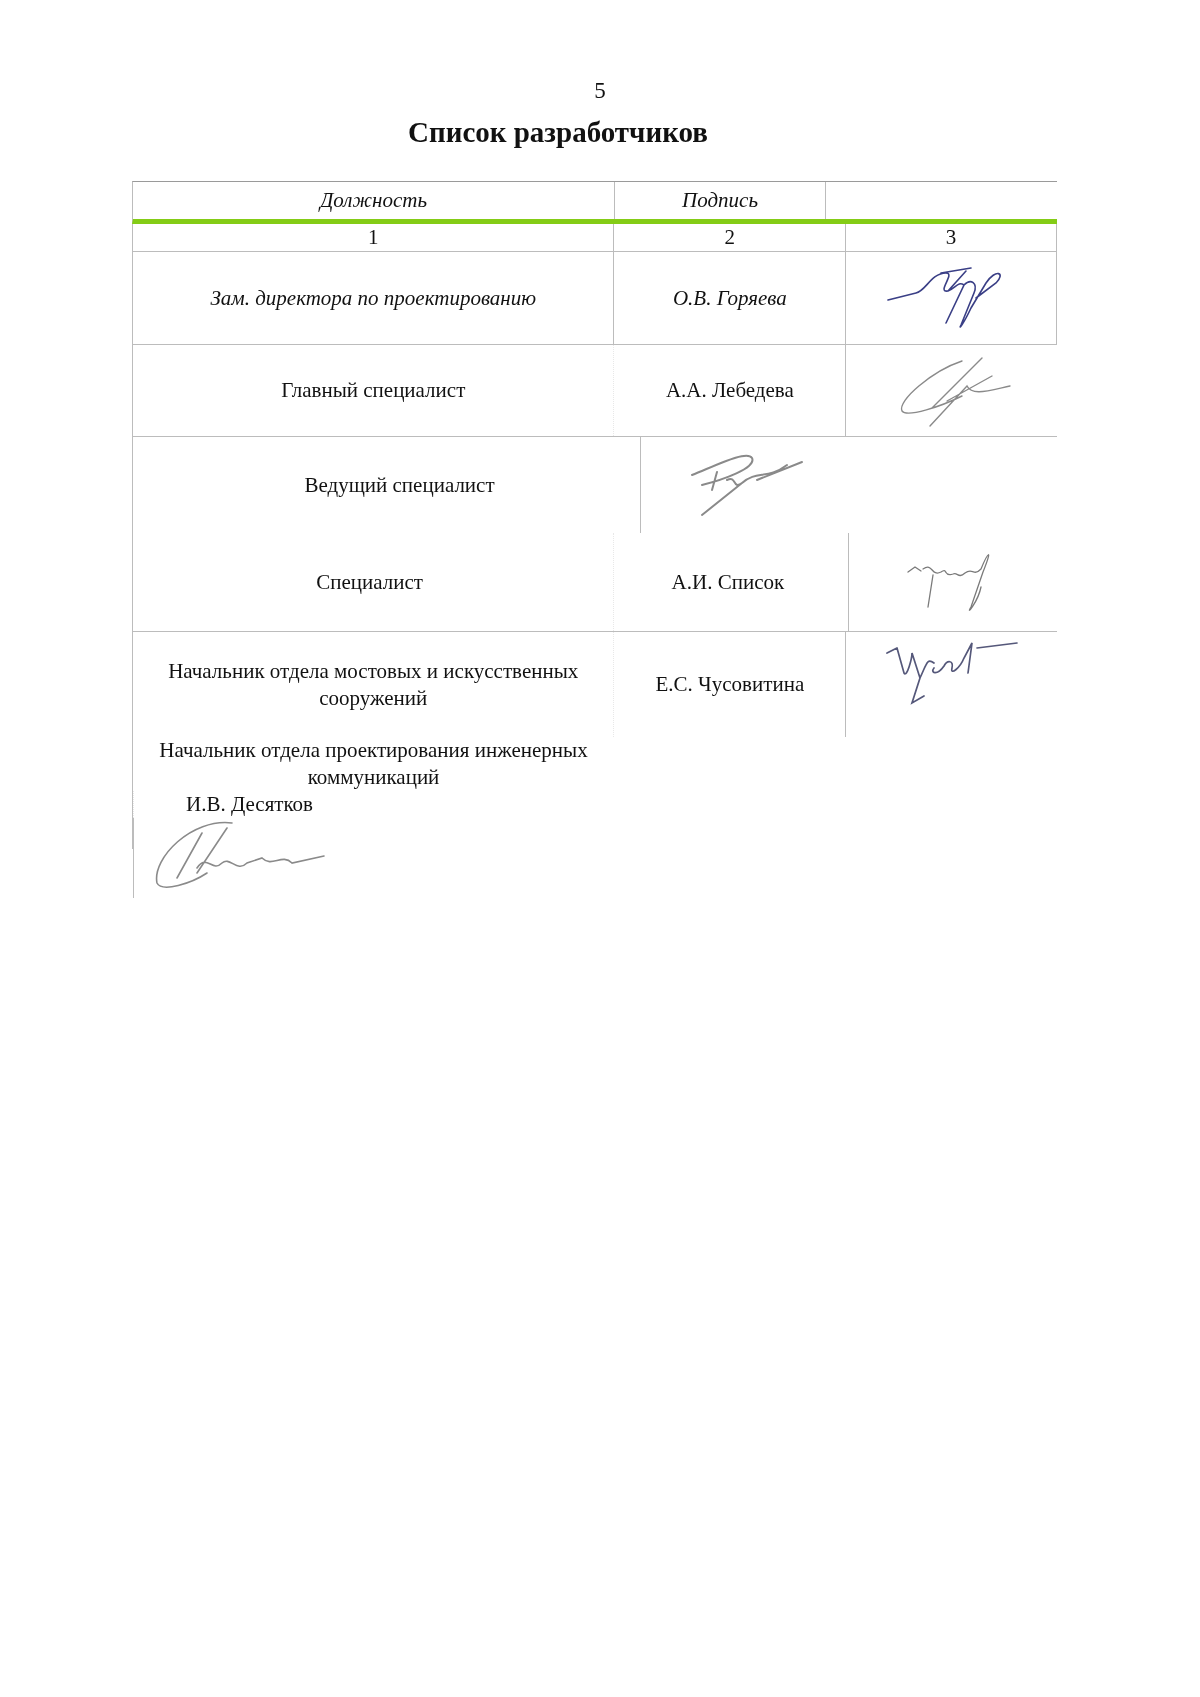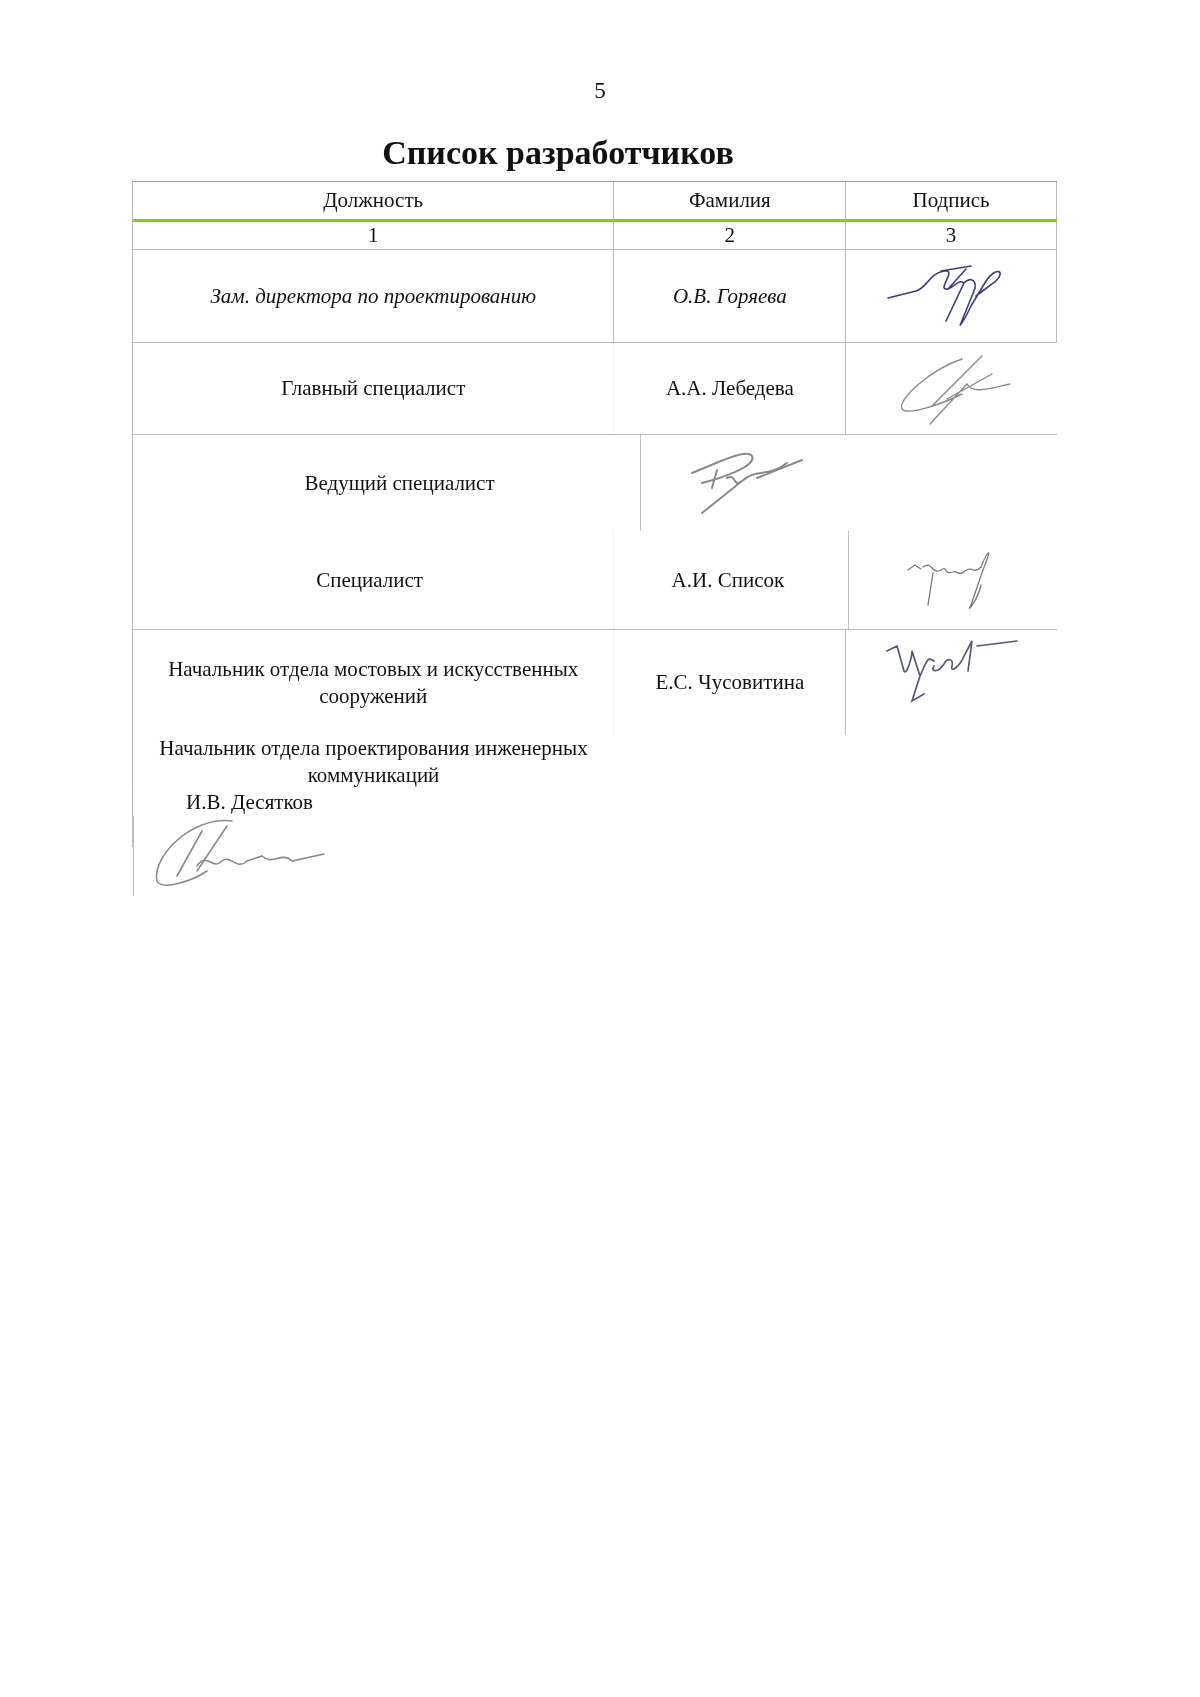--- a/index.html
+++ b/index.html
@@ -1,42 +1,41 @@
 <!DOCTYPE html>
 <html><head>
 <meta charset="utf-8">
 <style>
   html, body { margin:0; padding:0; background:#fff; }
   body { width:1200px; height:1697px; position:relative; font-family:"Liberation Serif", serif; color:#111; }
   .page-num { position:absolute; top:78px; left:0; width:1200px; text-align:center; font-size:23px; }
-  .title { position:absolute; top:134px; left:0; width:1116px; text-align:center; font-size:34px; font-weight:bold; }
+  .title { position:absolute; top:116px; left:0; width:1116px; text-align:center; font-size:29px; font-weight:bold; }
   .tbl { position:absolute; left:132px; top:181px; width:925px; }
   .row { position:relative; display:flex; border-left:1px solid #bcbcbc; }
   .cell { display:flex; align-items:center; justify-content:center; text-align:center; font-size:21px; line-height:27px; box-sizing:border-box; }
   .c1 { width:481px; padding:0 6px; }
   .c2 { width:232px; border-left:1px solid #bcbcbc; }
   .c3 { width:212px; border-left:1px solid #bcbcbc; }
-  .hdr { height:37px; border-top:1px solid #9a9a9a; border-bottom:3px solid #84cc16; }
+  .hdr { height:37px; border-top:1px solid #9a9a9a; border-bottom:5px solid #84cc16;font-style:italic; }
   .hdr .c3 { border-right:1px solid #bcbcbc; }
   .idx { height:27px; border-bottom:1px solid #bcbcbc; }
   .idx .c3 { border-right:1px solid #bcbcbc; }
   .r-line { border-bottom:1px solid #bcbcbc; }
   .c2.faint { border-left:1px dotted #e8e8e8; }
   svg.sig { overflow:visible; }
 </style>
 </head>
 <body>
 
 <div class="page-num">5</div>
 <div class="title">Список разработчиков</div>
 
 <div class="tbl">
   <div class="row hdr">
     <div class="cell c1">Должность</div>
-    <div class="cell c2">Фамилия</div>
     <div class="cell c3">Подпись</div>
   </div>
   <div class="row idx">
     <div class="cell c1">1</div>
     <div class="cell c2">2</div>
     <div class="cell c3">3</div>
   </div>
 
   <div class="row r-line" style="height:92px;font-style:italic;">
     <div class="cell c1">Зам. директора по проектированию</div>

